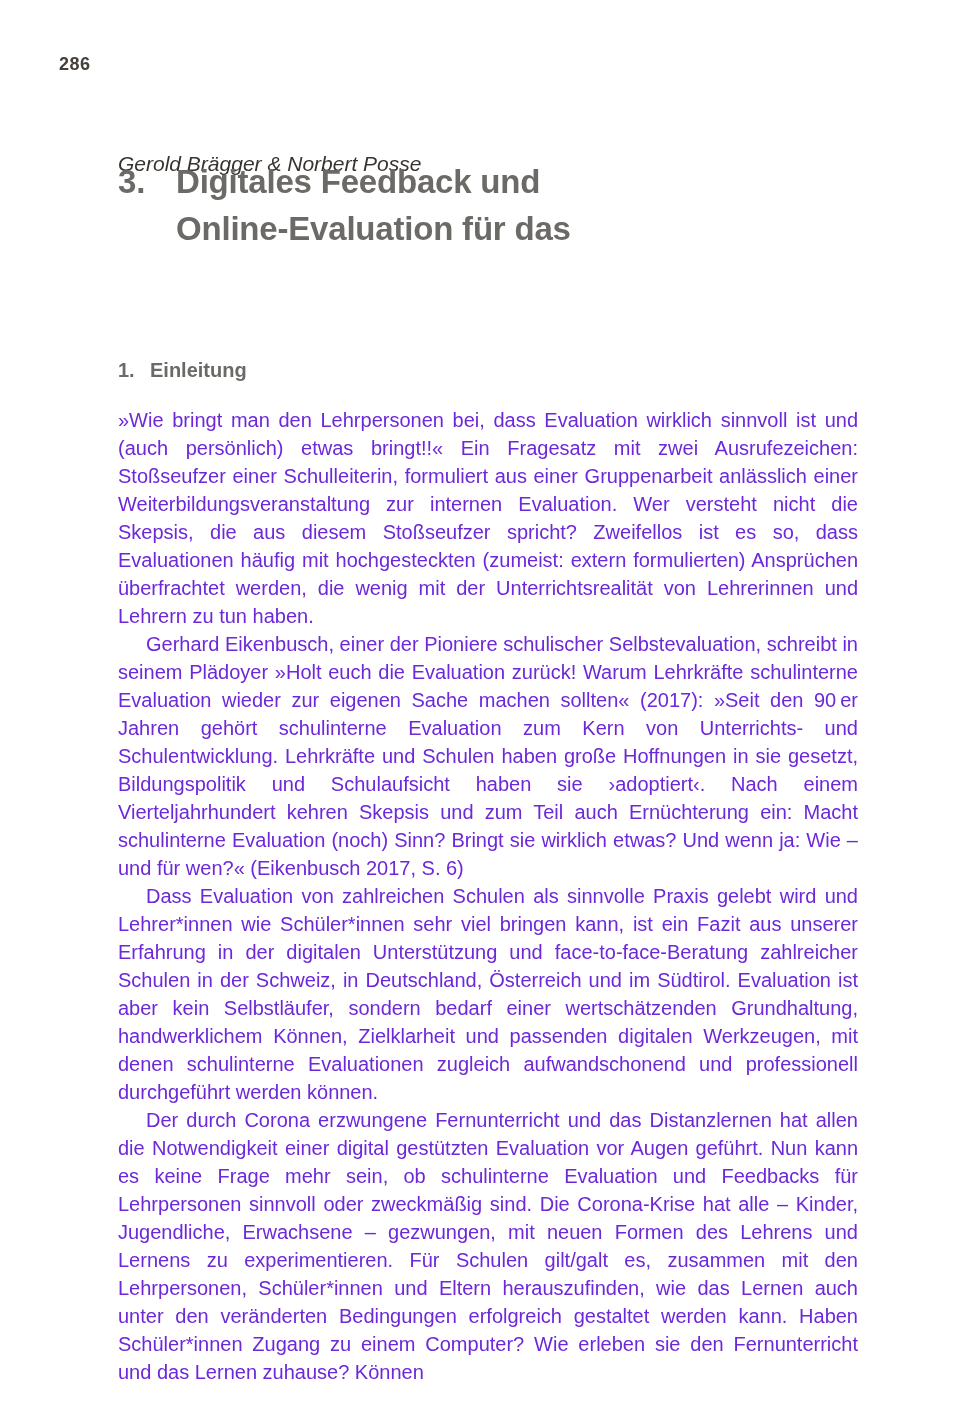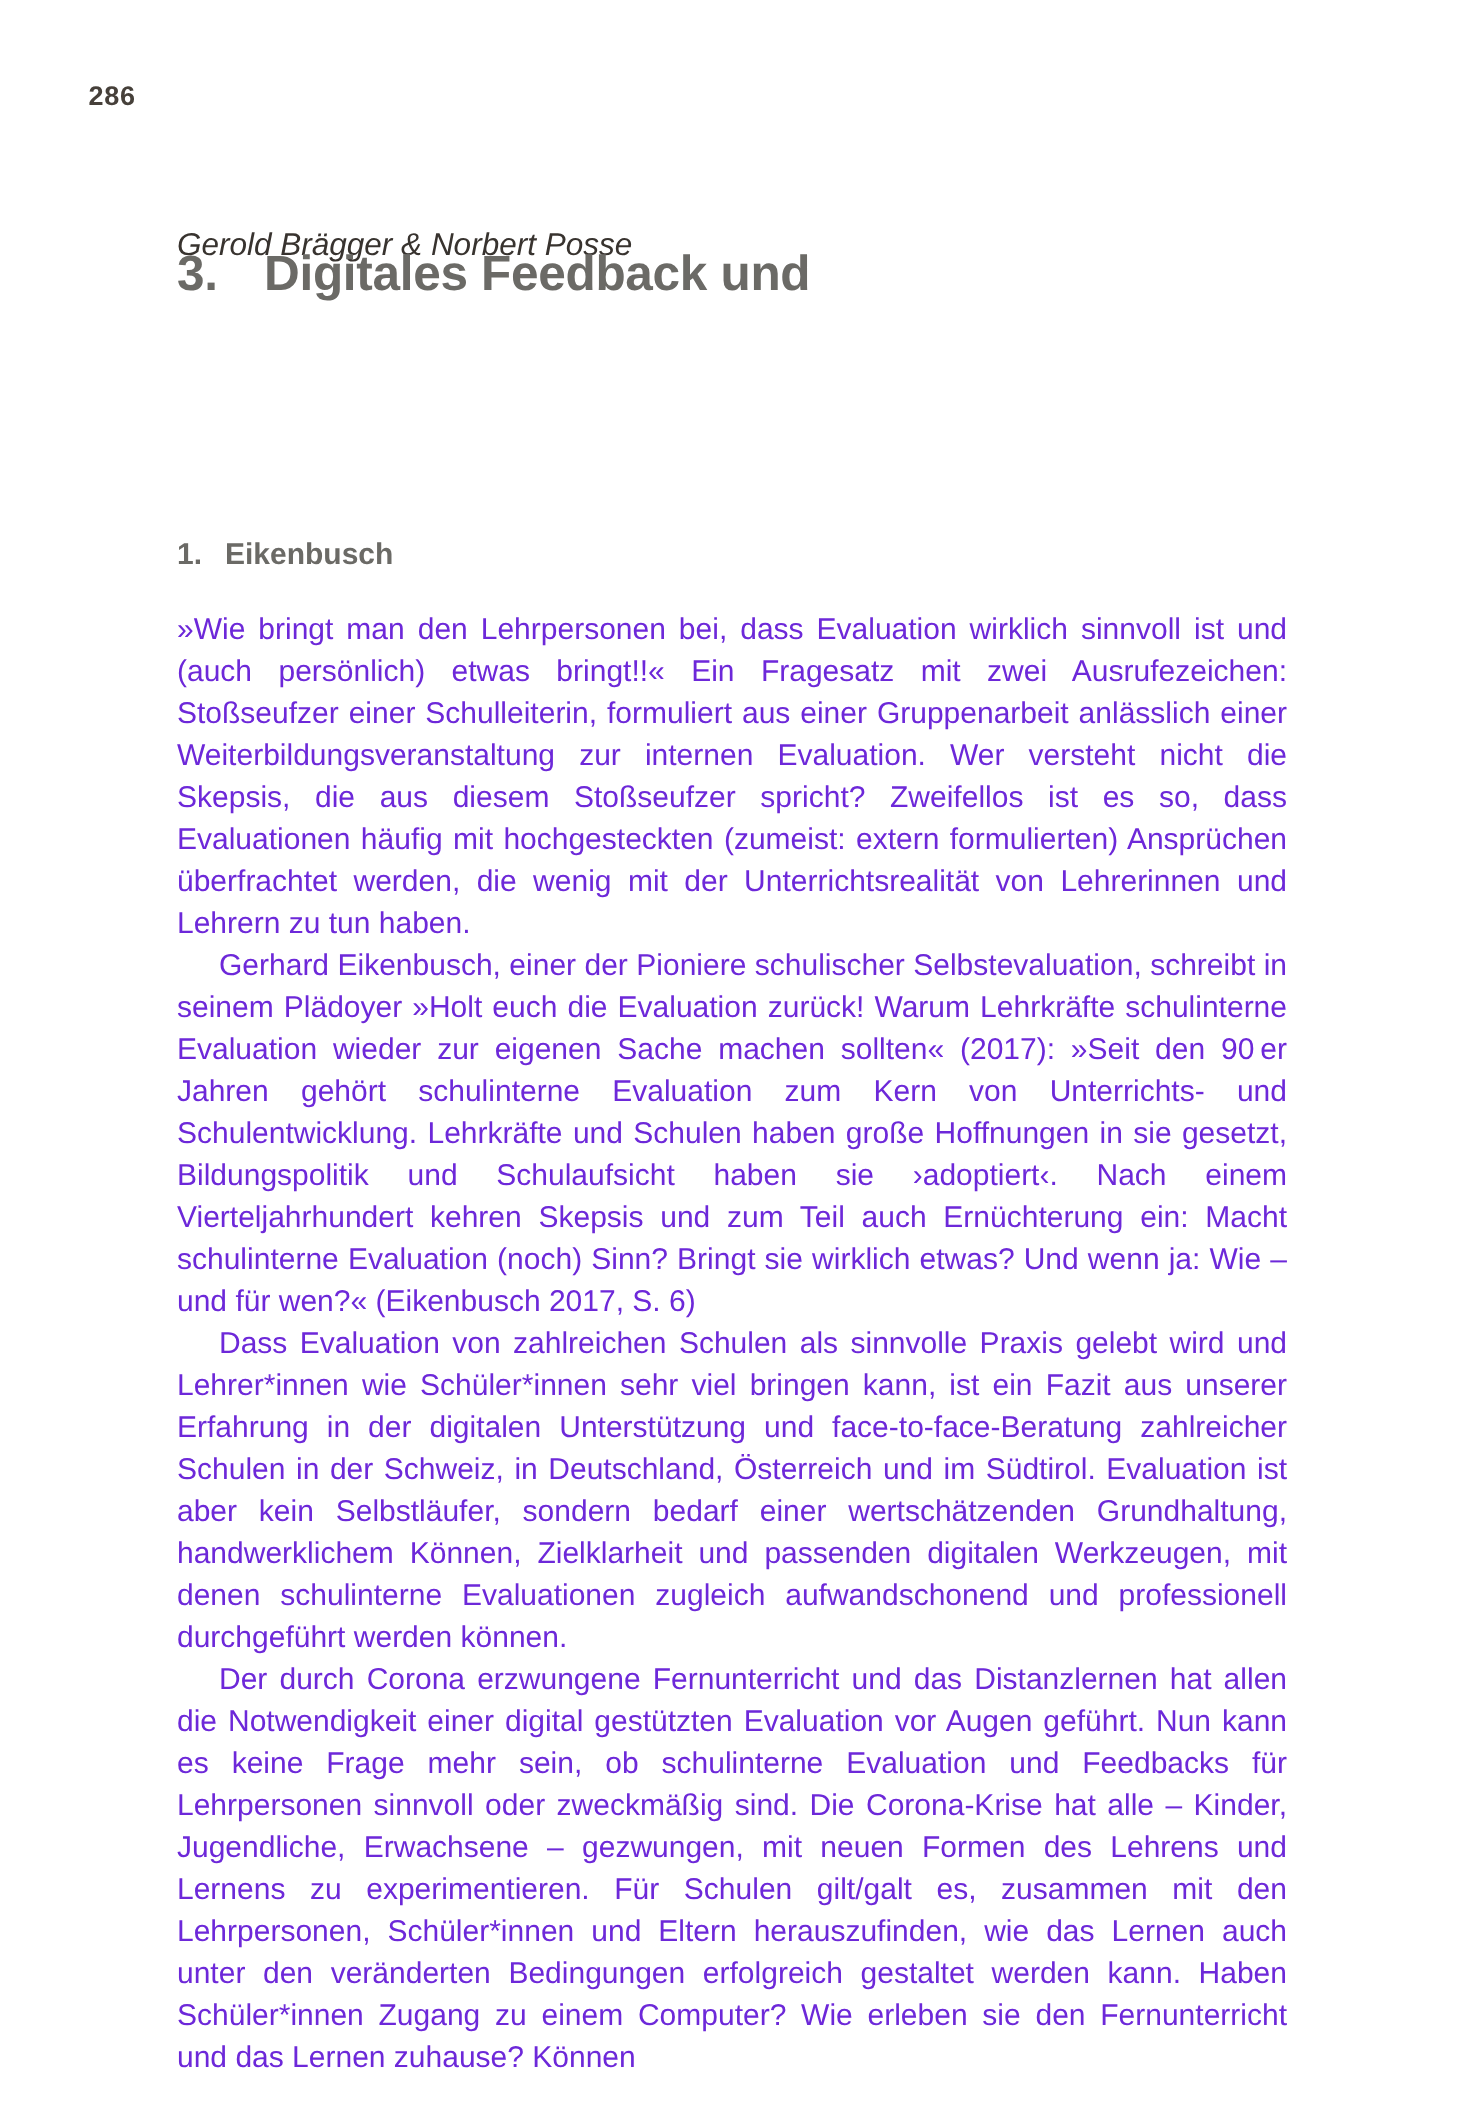--- a/index.html
+++ b/index.html
@@ -95,26 +95,27 @@
 <div class="page">
 
   <div class="page-number">286</div>
 
   <div class="author-line">Gerold Brägger &amp; Norbert Posse</div>
 
   <div class="chapter-title">
     <span class="chapter-number">3.</span>
     <div>
       <div>Digitales Feedback und</div>
+      <div>Online-Evaluation für das</div>
     </div>
   </div>
 
   <div class="section-heading">
     <span class="section-number">1.</span>
-    <span>Eikenbusch</span>
+    <span>Einleitung</span>
   </div>
 
   <div class="body-text" lang="de">
     <p class="no-indent">»Wie bringt man den Lehrpersonen bei, dass Evaluation wirklich sinnvoll ist und (auch persönlich) etwas bringt!!« Ein Fragesatz mit zwei Ausrufezeichen: Stoßseufzer einer Schulleiterin, formuliert aus einer Gruppenarbeit anlässlich einer Weiterbildungsveranstaltung zur internen Evaluation. Wer versteht nicht die Skepsis, die aus diesem Stoßseufzer spricht? Zweifellos ist es so, dass Evaluationen häufig mit hochgesteckten (zumeist: extern formulierten) Ansprüchen überfrachtet werden, die wenig mit der Unterrichtsrealität von Lehrerinnen und Lehrern zu tun haben.</p>
     <p>Gerhard Eikenbusch, einer der Pioniere schulischer Selbstevaluation, schreibt in seinem Plädoyer »Holt euch die Evaluation zurück! Warum Lehrkräfte schulinterne Evaluation wieder zur eigenen Sache machen sollten« (2017): »Seit den 90 er Jahren gehört schulinterne Evaluation zum Kern von Unterrichts- und Schulentwicklung. Lehrkräfte und Schulen haben große Hoffnungen in sie gesetzt, Bildungspolitik und Schulaufsicht haben sie ›adoptiert‹. Nach einem Vierteljahrhundert kehren Skepsis und zum Teil auch Ernüchterung ein: Macht schulinterne Evaluation (noch) Sinn? Bringt sie wirklich etwas? Und wenn ja: Wie – und für wen?« (Eikenbusch 2017, S. 6)</p>
     <p>Dass Evaluation von zahlreichen Schulen als sinnvolle Praxis gelebt wird und Lehrer*innen wie Schüler*innen sehr viel bringen kann, ist ein Fazit aus unserer Erfahrung in der digitalen Unterstützung und face-to-face-Beratung zahlreicher Schulen in der Schweiz, in Deutschland, Österreich und im Südtirol. Evaluation ist aber kein Selbstläufer, sondern bedarf einer wertschätzenden Grundhaltung, handwerklichem Können, Zielklarheit und passenden digitalen Werkzeugen, mit denen schulinterne Evaluationen zugleich aufwandschonend und professionell durchgeführt werden können.</p>
     <p>Der durch Corona erzwungene Fernunterricht und das Distanzlernen hat allen die Notwendigkeit einer digital gestützten Evaluation vor Augen geführt. Nun kann es keine Frage mehr sein, ob schulinterne Evaluation und Feedbacks für Lehrpersonen sinnvoll oder zweckmäßig sind. Die Corona-Krise hat alle – Kinder, Jugendliche, Erwachsene – gezwungen, mit neuen Formen des Lehrens und Lernens zu experimentieren. Für Schulen gilt/galt es, zusammen mit den Lehrpersonen, Schüler*innen und Eltern herauszufinden, wie das Lernen auch unter den veränderten Bedingungen erfolgreich gestaltet werden kann. Haben Schüler*innen Zugang zu einem Computer? Wie erleben sie den Fernunterricht und das Lernen zuhause? Können</p>
   </div>
 
 </div>

